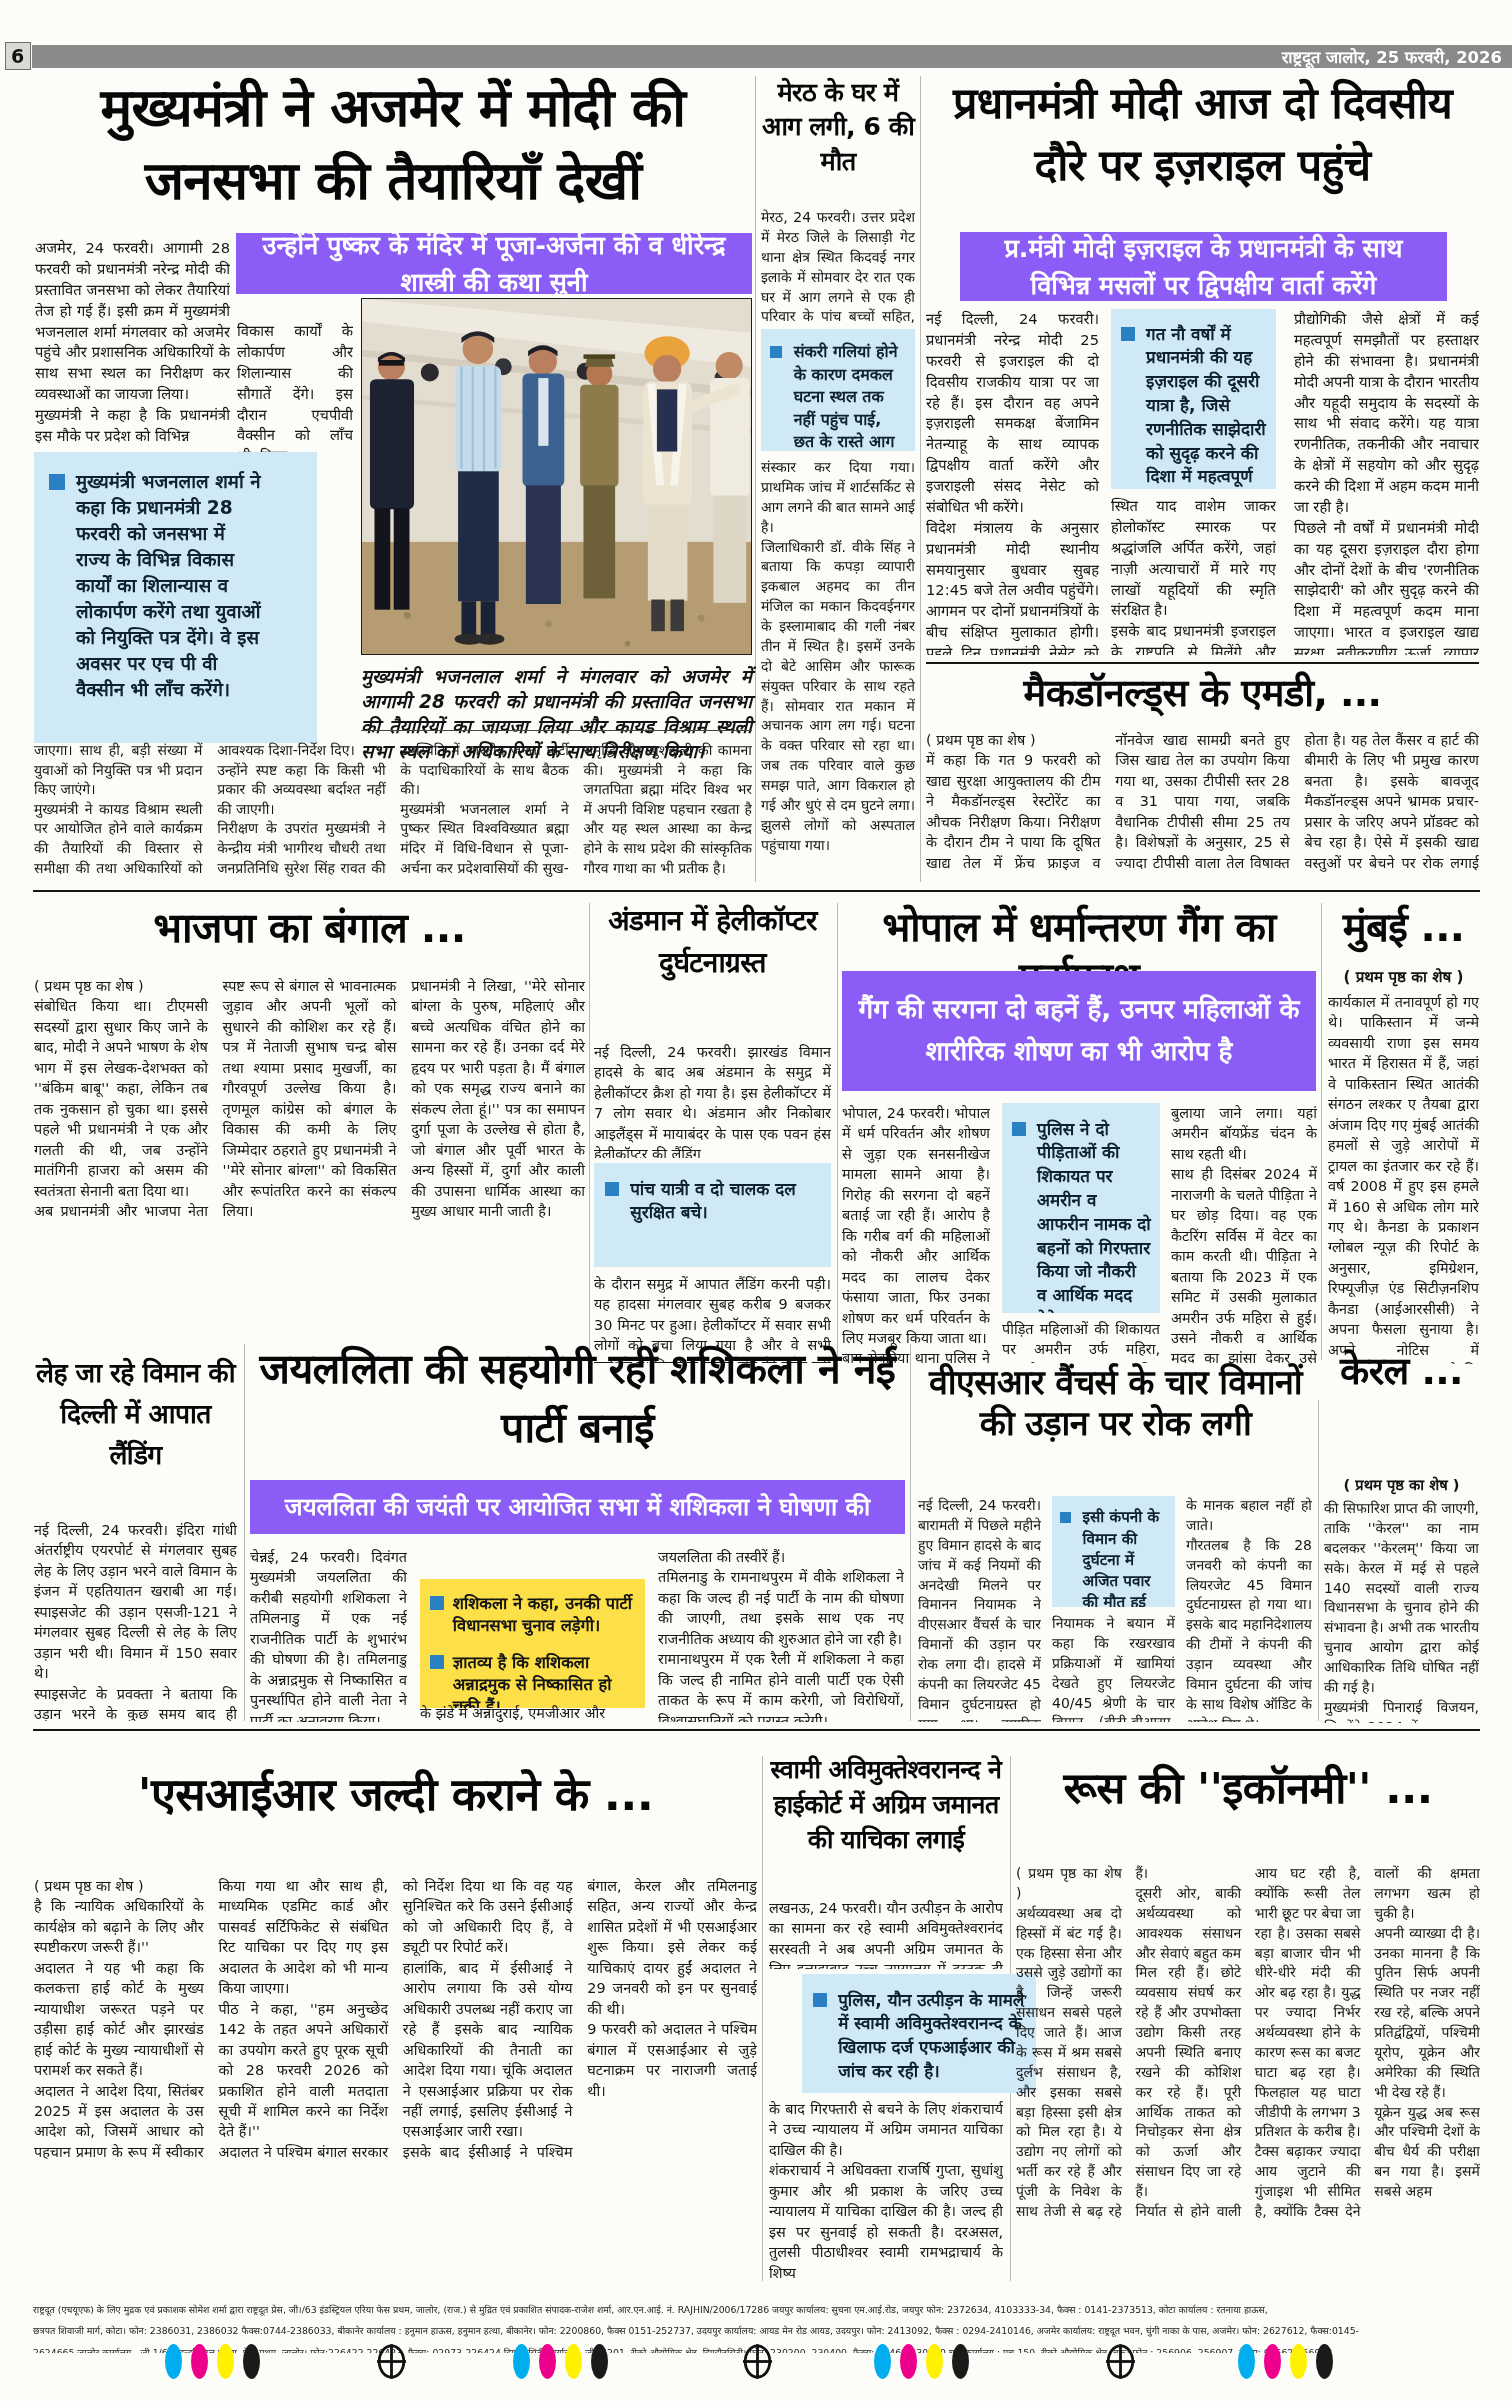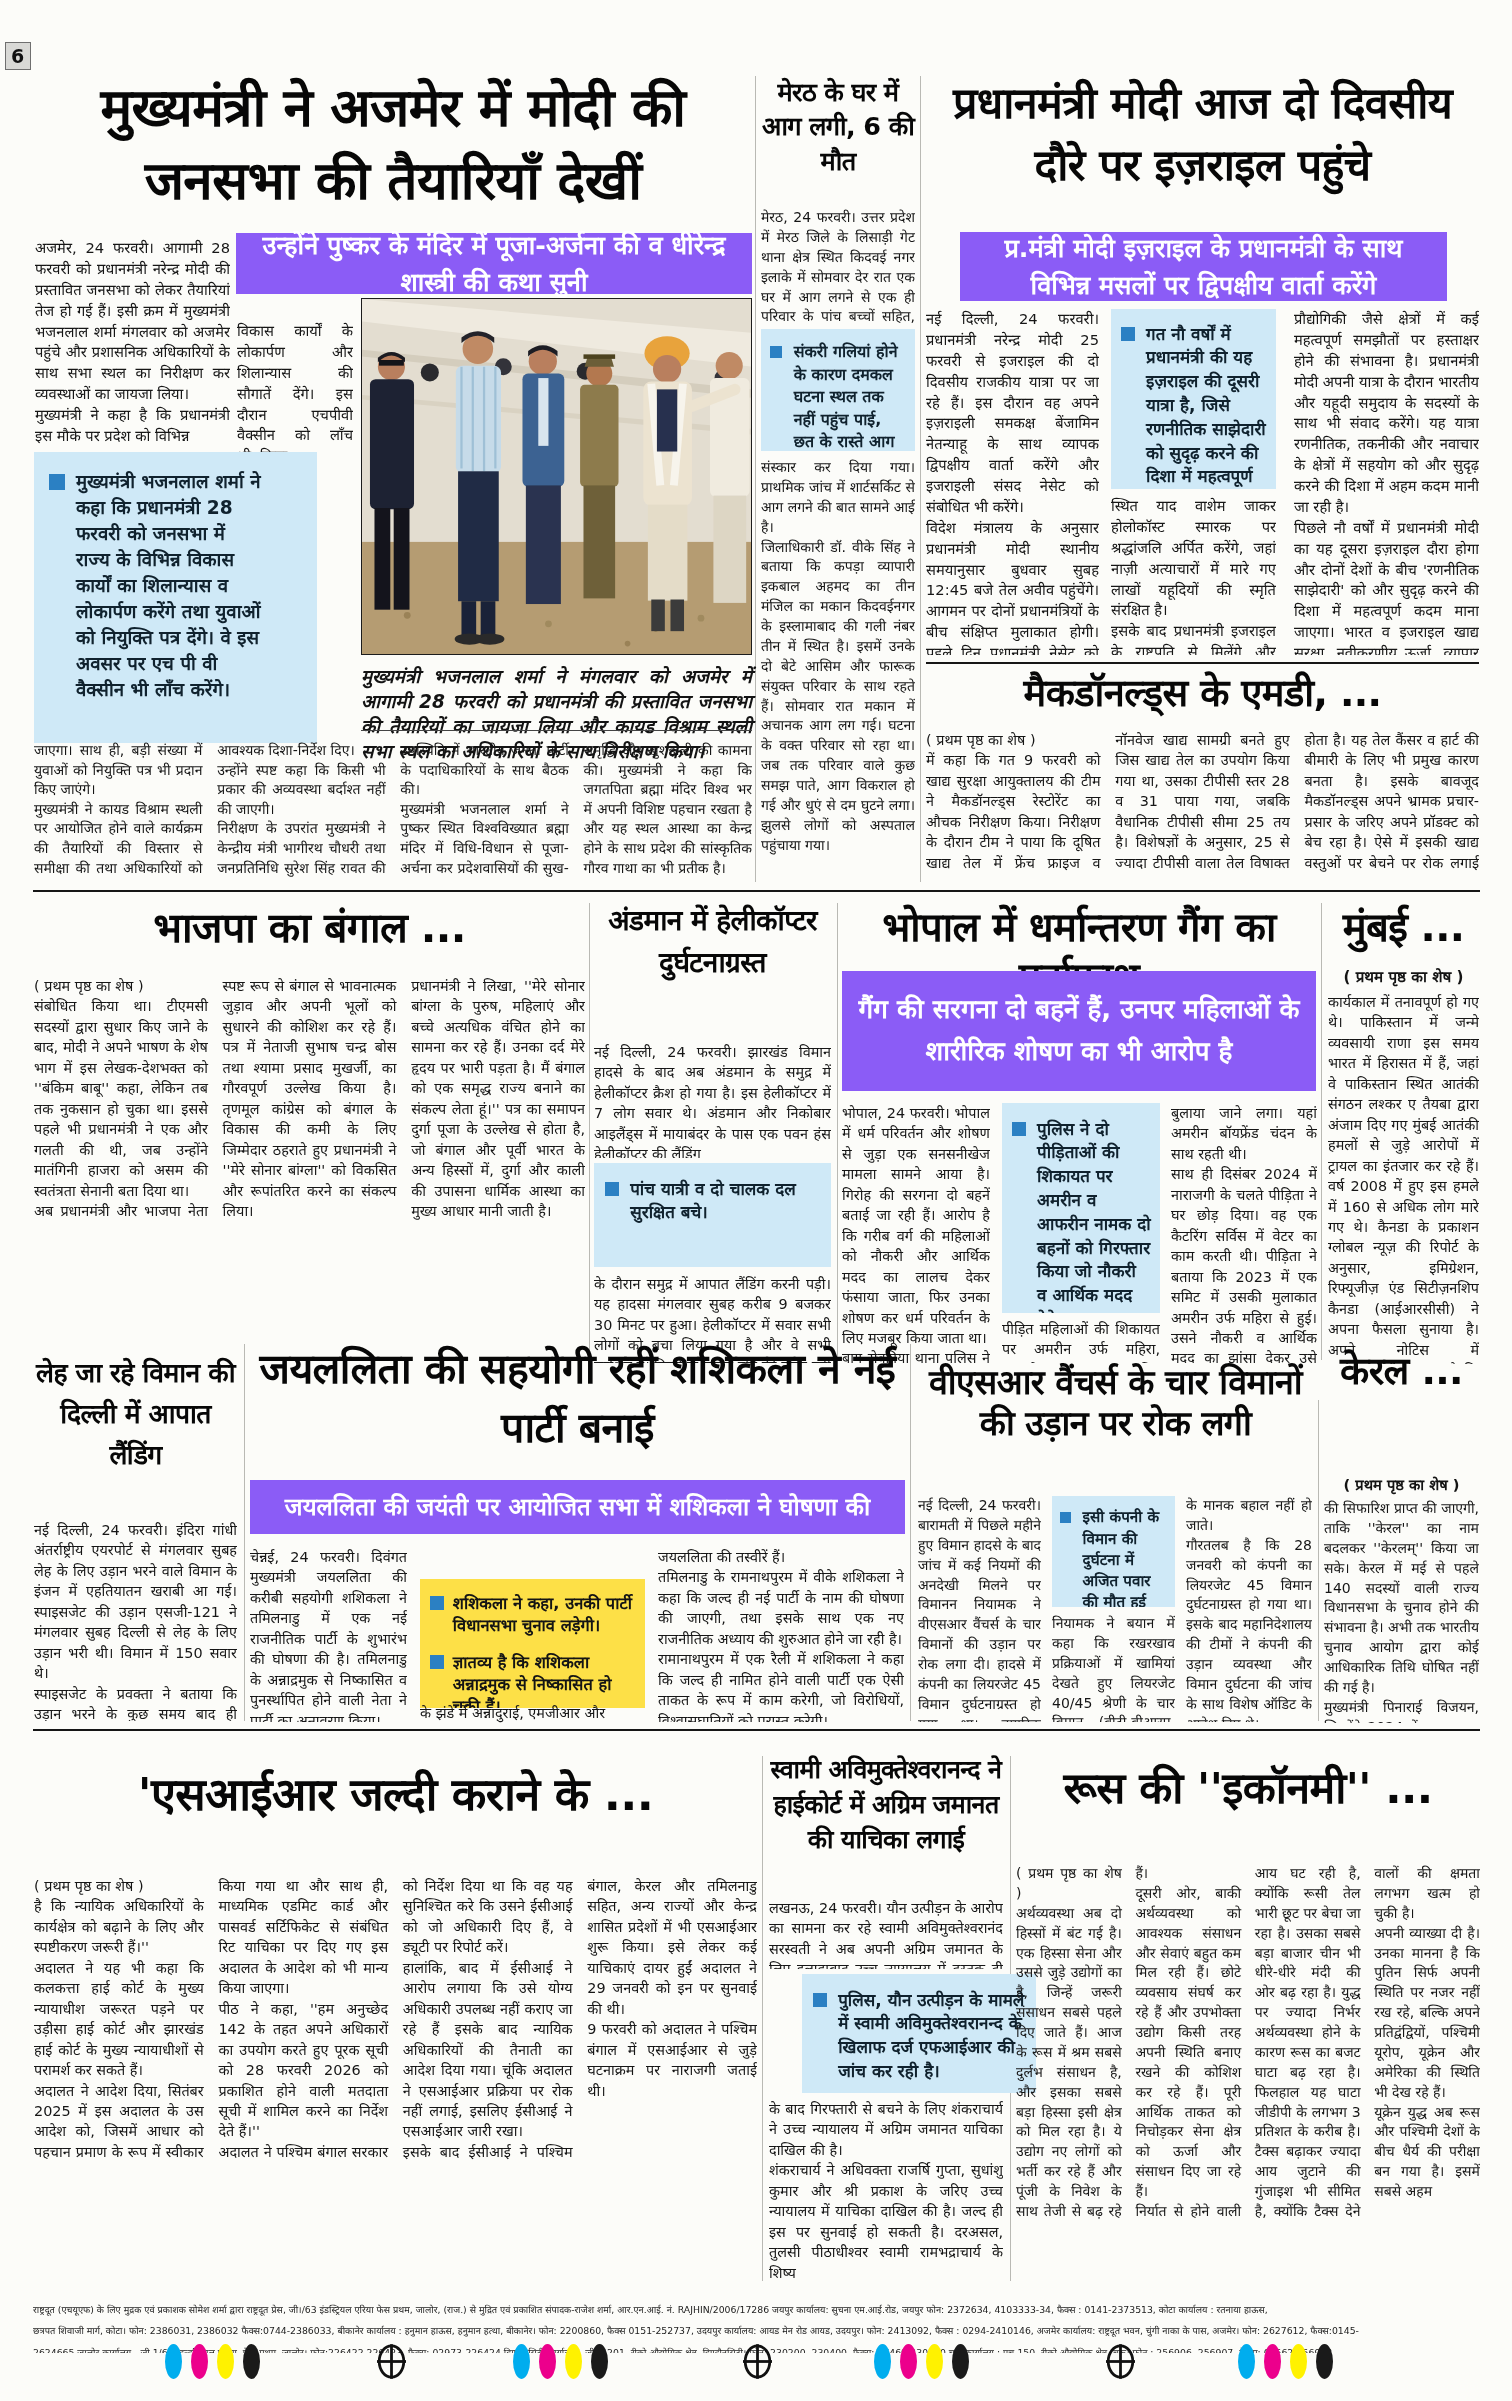--- a/index.html
+++ b/index.html
@@ -29,20 +29,23 @@
   .imprint{font-size:9.3px;line-height:2.3;color:#222;white-space:pre-line;overflow:hidden;}
   .dot{width:17px;height:35px;border-radius:50%;display:inline-block;margin-right:9px;}
   .marks{display:flex;align-items:center;}
 </style>
 </head>
 <body>
 
 <div class="page">
 
   <div class="abs pagenum" style="left:4.5px;top:42px;width:26px;height:28px;font-size:19px;">6</div>
+  <div class="abs hdrbar" style="left:32px;top:45px;width:1480px;height:22.6px;">
+    <span class="masthead">राष्ट्रदूत जालोर, 25 फरवरी, 2026</span>
+  </div>
 
   <div class="vrule" style="left:755px;top:76px;height:806px;"></div>
   <div class="vrule" style="left:920px;top:76px;height:806px;"></div>
   <div class="hrule" style="left:926px;top:662px;width:553px;height:1.7px;"></div>
   <div class="hrule" style="left:33px;top:890px;width:1447px;height:1.7px;"></div>
   <div class="vrule" style="left:589px;top:903px;height:457px;"></div>
   <div class="vrule" style="left:837px;top:903px;height:457px;"></div>
   <div class="vrule" style="left:1321px;top:903px;height:457px;"></div>
   <div class="vrule" style="left:244px;top:1344px;height:377px;"></div>
   <div class="vrule" style="left:910px;top:1344px;height:377px;"></div>

